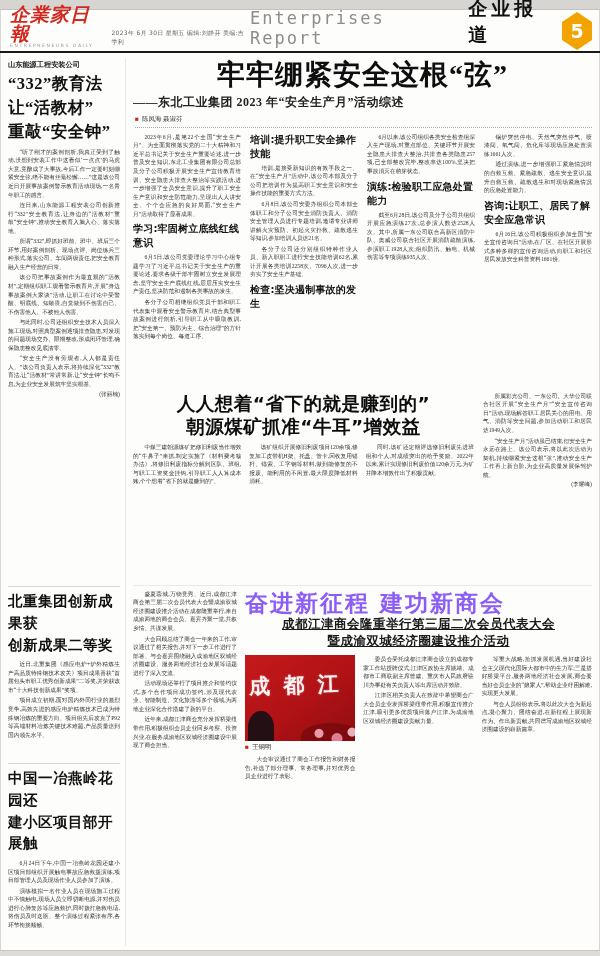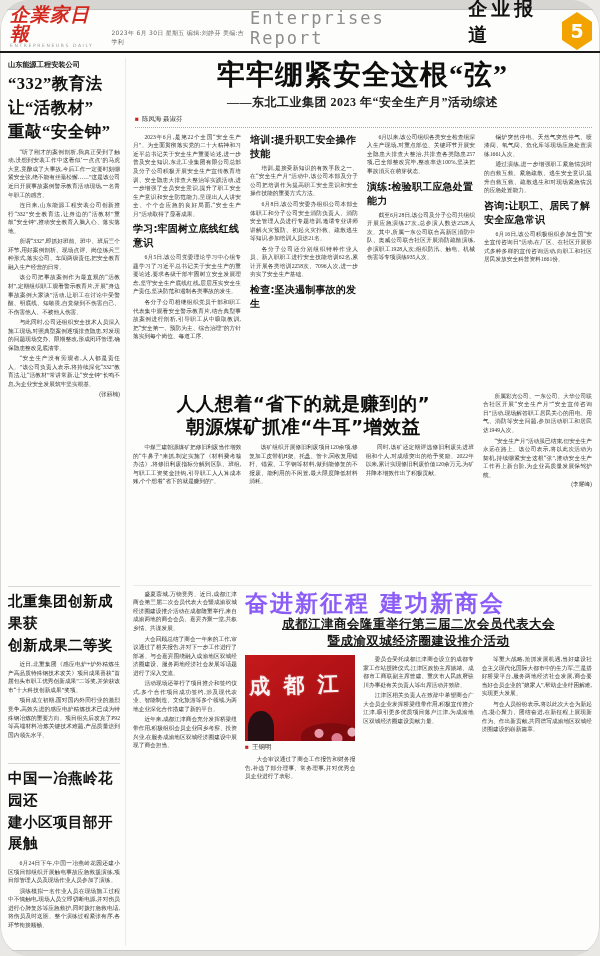--- a/index.html
+++ b/index.html
@@ -1,16 +1,16 @@
 <!DOCTYPE html>
 <html><head>
 <meta charset="utf-8">
 <style>
   html,body{margin:0;padding:0;background:#e9e8e5;font-family:"Liberation Serif","DejaVu Serif",serif;}
-  #page{position:relative;width:600px;height:956px;background:#fdfdfc;overflow:hidden;margin:0 auto;box-shadow:inset 0 0 0 1px #d8d7d3;border-radius:29px;}
+  #page{position:relative;width:600px;height:956px;background:#fdfdfc;overflow:hidden;margin:0 auto;box-shadow:inset 0 0 0 1px #d8d7d3;}
   .topstrip{height:9px;background:#d6d5d2;border-bottom:1px solid #c3c2bf;}
   
   .masthead{position:relative;display:flex;align-items:flex-end;justify-content:space-between;padding:4px 10px 3px 10px;border-bottom:2px solid #1a1a1a;height:34px;}
   .mh-left{display:flex;align-items:flex-end;gap:6px;}
   .logo-wrap{line-height:1;}
   .logo-cn{font-weight:900;font-size:19px;color:#d2281e;letter-spacing:1px;font-style:italic;}
   .logo-en{font-size:4.5px;color:#9a9a9a;letter-spacing:1.6px;margin-top:1px;font-family:"DejaVu Sans",sans-serif;}
   .dateline{font-size:6px;color:#666;margin-bottom:1px;letter-spacing:.3px;font-family:"DejaVu Sans",sans-serif;}
   .mh-right{display:flex;align-items:flex-end;gap:8px;padding-right:34px;}
   .sec-en{font-size:17px;color:#8d8d8d;letter-spacing:2px;font-family:"DejaVu Sans Mono","DejaVu Sans",sans-serif;}
@@ -29,21 +29,21 @@
   .rail-head{font-size:16.5px;font-weight:900;color:#111;line-height:1.45;letter-spacing:.5px;}
   .rail-head2{font-size:14.5px;font-weight:900;color:#111;line-height:1.5;letter-spacing:.5px;}
   .rail-art{overflow:hidden;}
   .rail-art+.rail-art{border-top:1px solid #d9d7d2;margin-top:4px;padding-top:4px;}
   #railA{height:524px;}
   #railB{height:168px;}
   #railC{flex:1;}
   .rail .bodytext{margin-top:4px;}
   
   .main-headline{text-align:center;font-size:28px;font-weight:900;color:#0e0e0e;letter-spacing:1px;line-height:1.1;margin-top:2px;}
-  .main-sub{text-align:center;font-size:12px;font-weight:700;color:#222;margin-top:3px;letter-spacing:.5px;}
+  .main-sub{font-size:12px;font-weight:700;color:#222;margin-top:3px;letter-spacing:.5px;}
   .main-byline{font-size:6.5px;color:#333;margin:4px 0 0 2px;border-bottom:1px dotted #aaa;padding-bottom:3px;}
   .redsq{color:#cc2521;margin-right:3px;}
   .cols4{display:grid;grid-template-columns:repeat(4,1fr);gap:9px;height:255px;overflow:hidden;margin-top:5px;}
   .col{overflow:hidden;}
   
   .row2{display:grid;grid-template-columns:1fr 109px;gap:9px;height:188px;overflow:hidden;margin-top:4px;}
   .mid-head{text-align:center;font-weight:900;font-size:18.5px;color:#0d0d0d;font-family:"DejaVu Sans",sans-serif;line-height:1.25;letter-spacing:.5px;}
   .mid-cols{display:grid;grid-template-columns:repeat(3,1fr);gap:8px;height:128px;overflow:hidden;margin-top:5px;}
   
   .row3{display:grid;grid-template-columns:104px 1fr;gap:8px;flex:1;overflow:hidden;margin-top:5px;border-top:1px solid #eceae6;padding-top:4px;}

